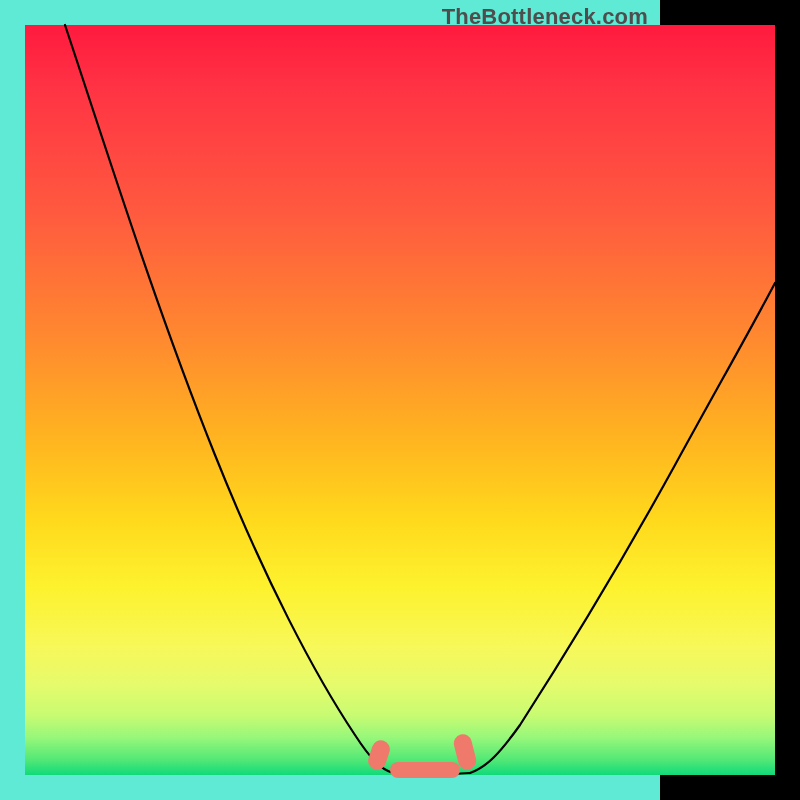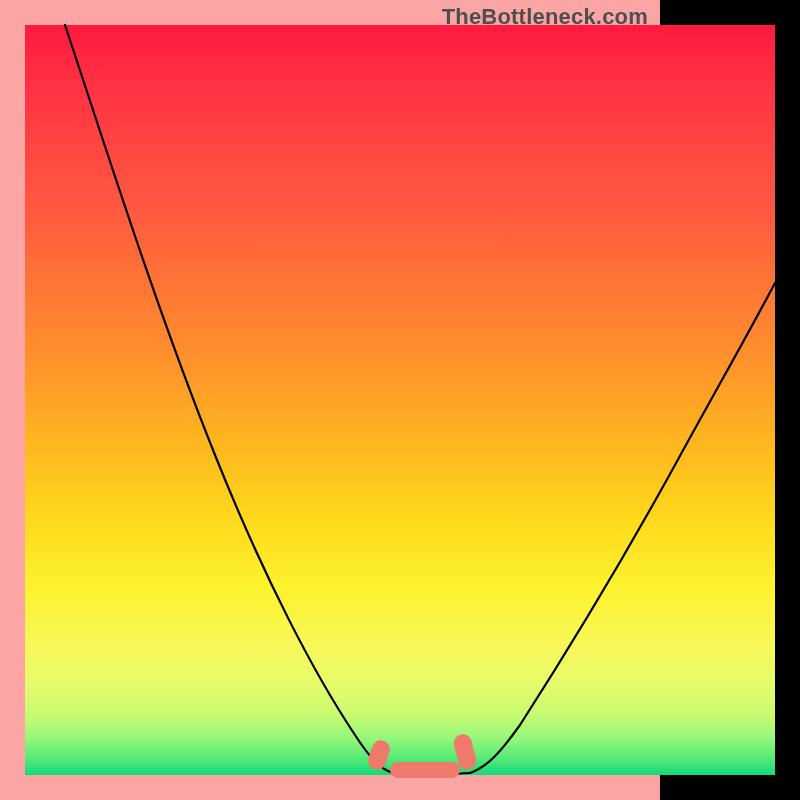--- a/index.html
+++ b/index.html
@@ -8,21 +8,21 @@
     width: 800px;
     height: 800px;
     background: #000000;
     overflow: hidden;
     font-family: Arial, Helvetica, sans-serif;
   }
   .stage {
     position: relative;
     width: 660px;
     height: 800px;
-    background: #fca5a5;
+    background: #5eead4;
   }
   .watermark {
     position: absolute;
     top: 4px;
     right: 12px;
     color: #4e4e4e;
     font-size: 22px;
     font-weight: 600;
     letter-spacing: 0.2px;
     z-index: 30;

